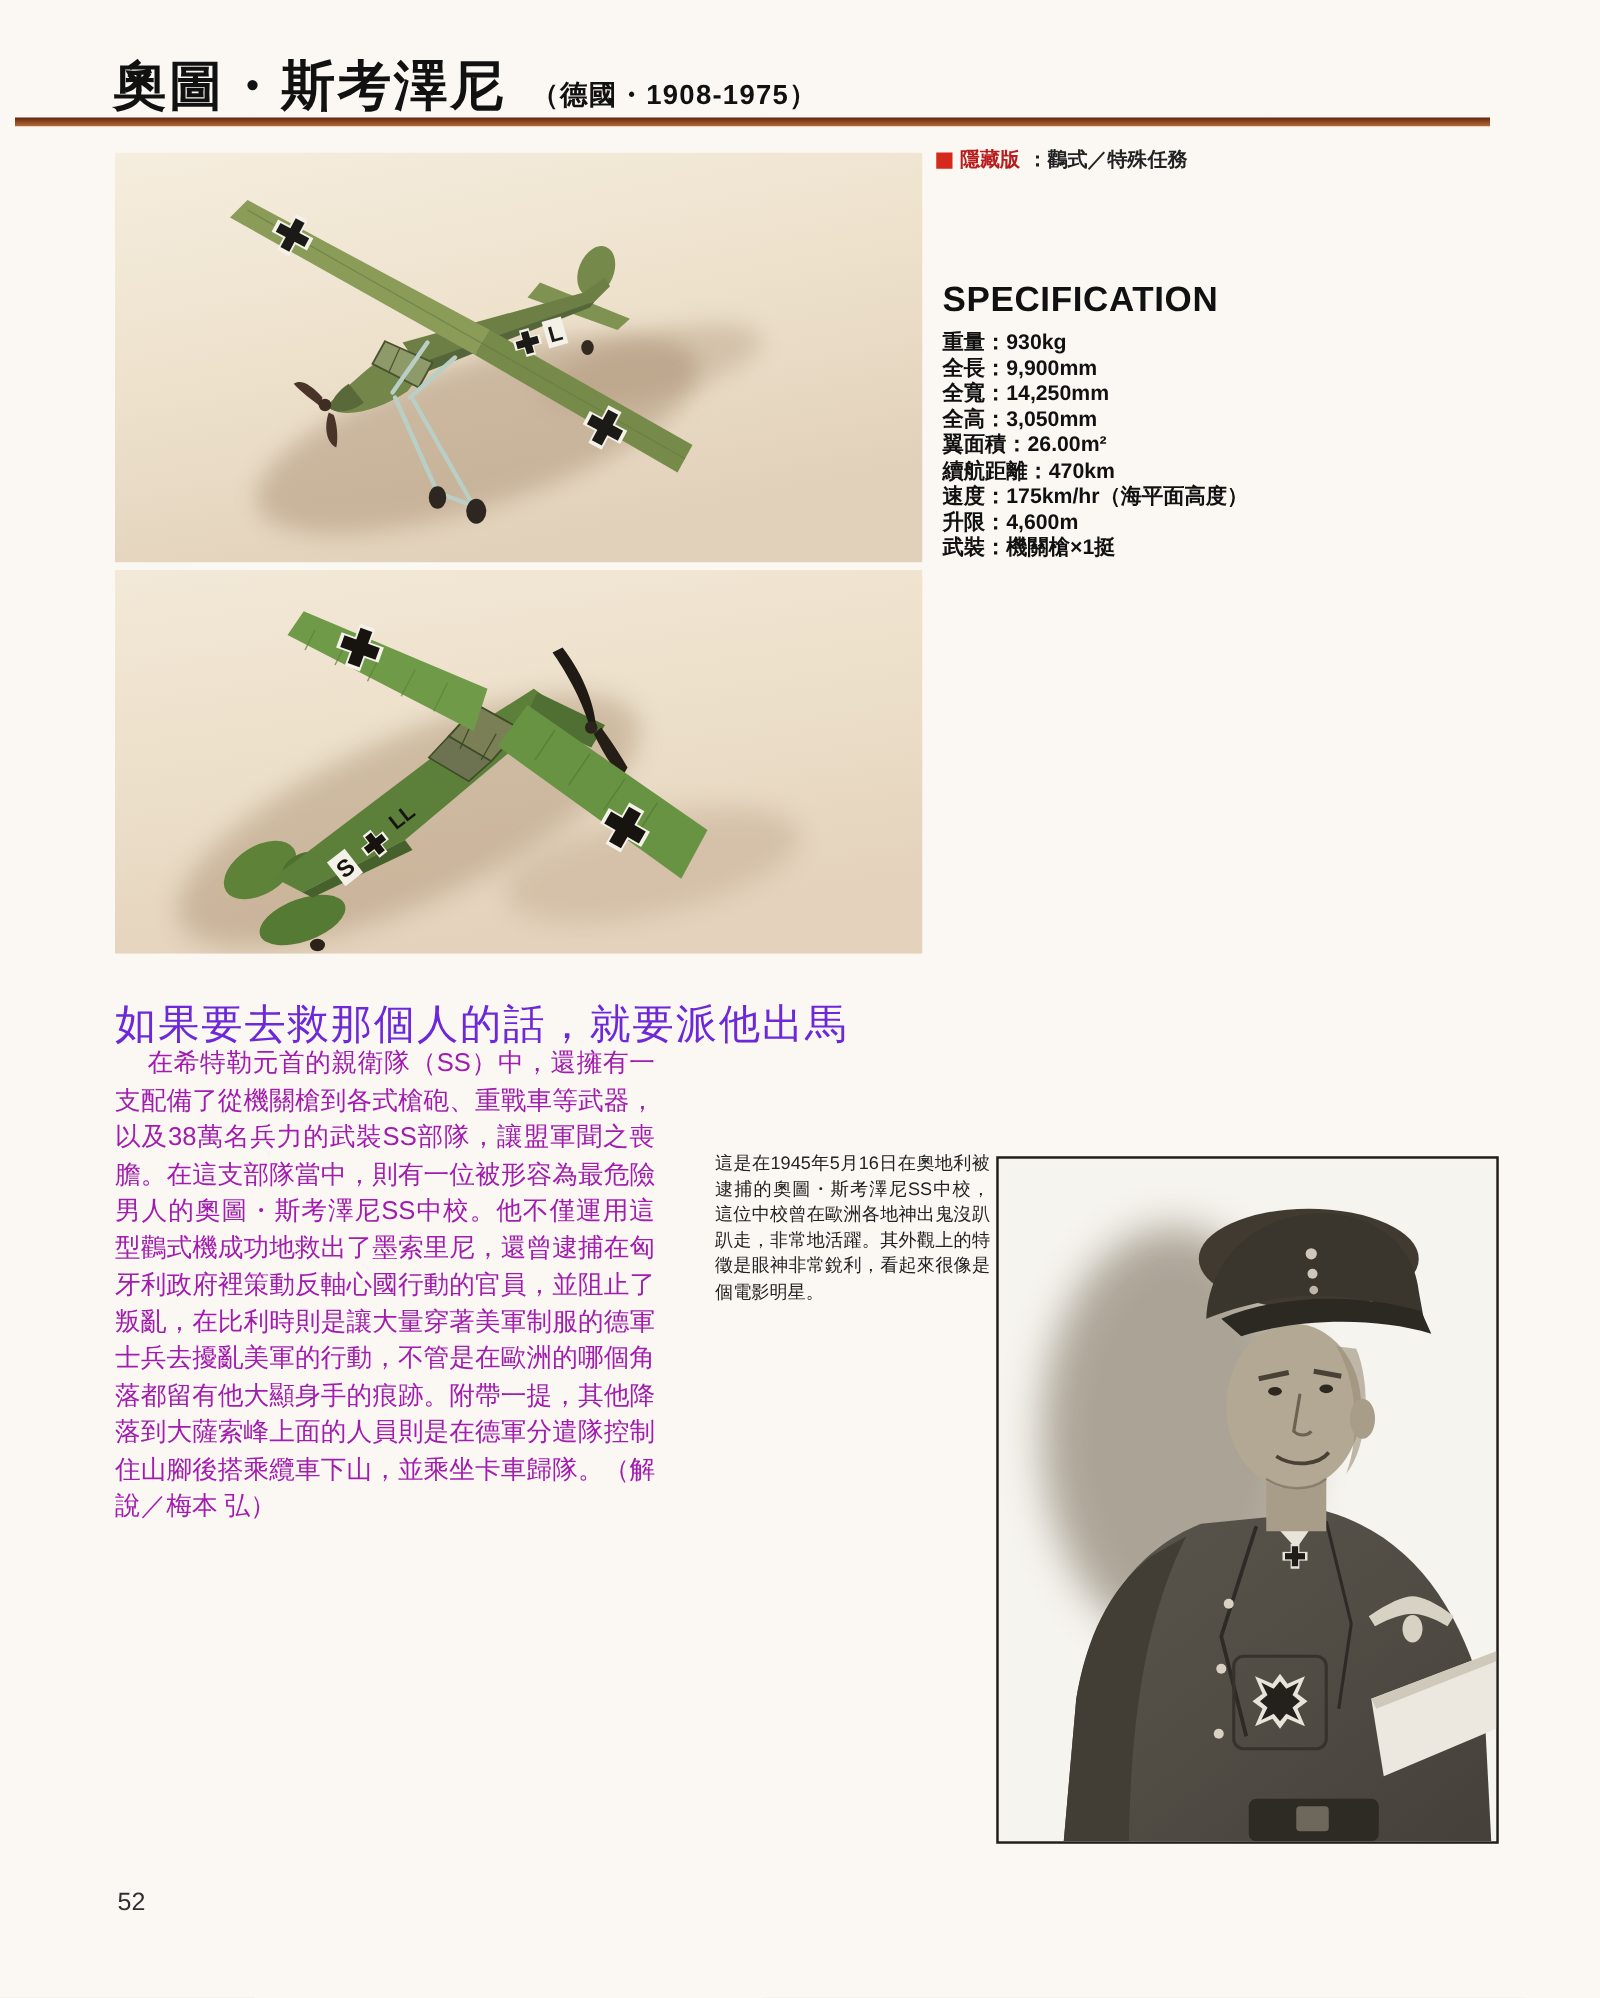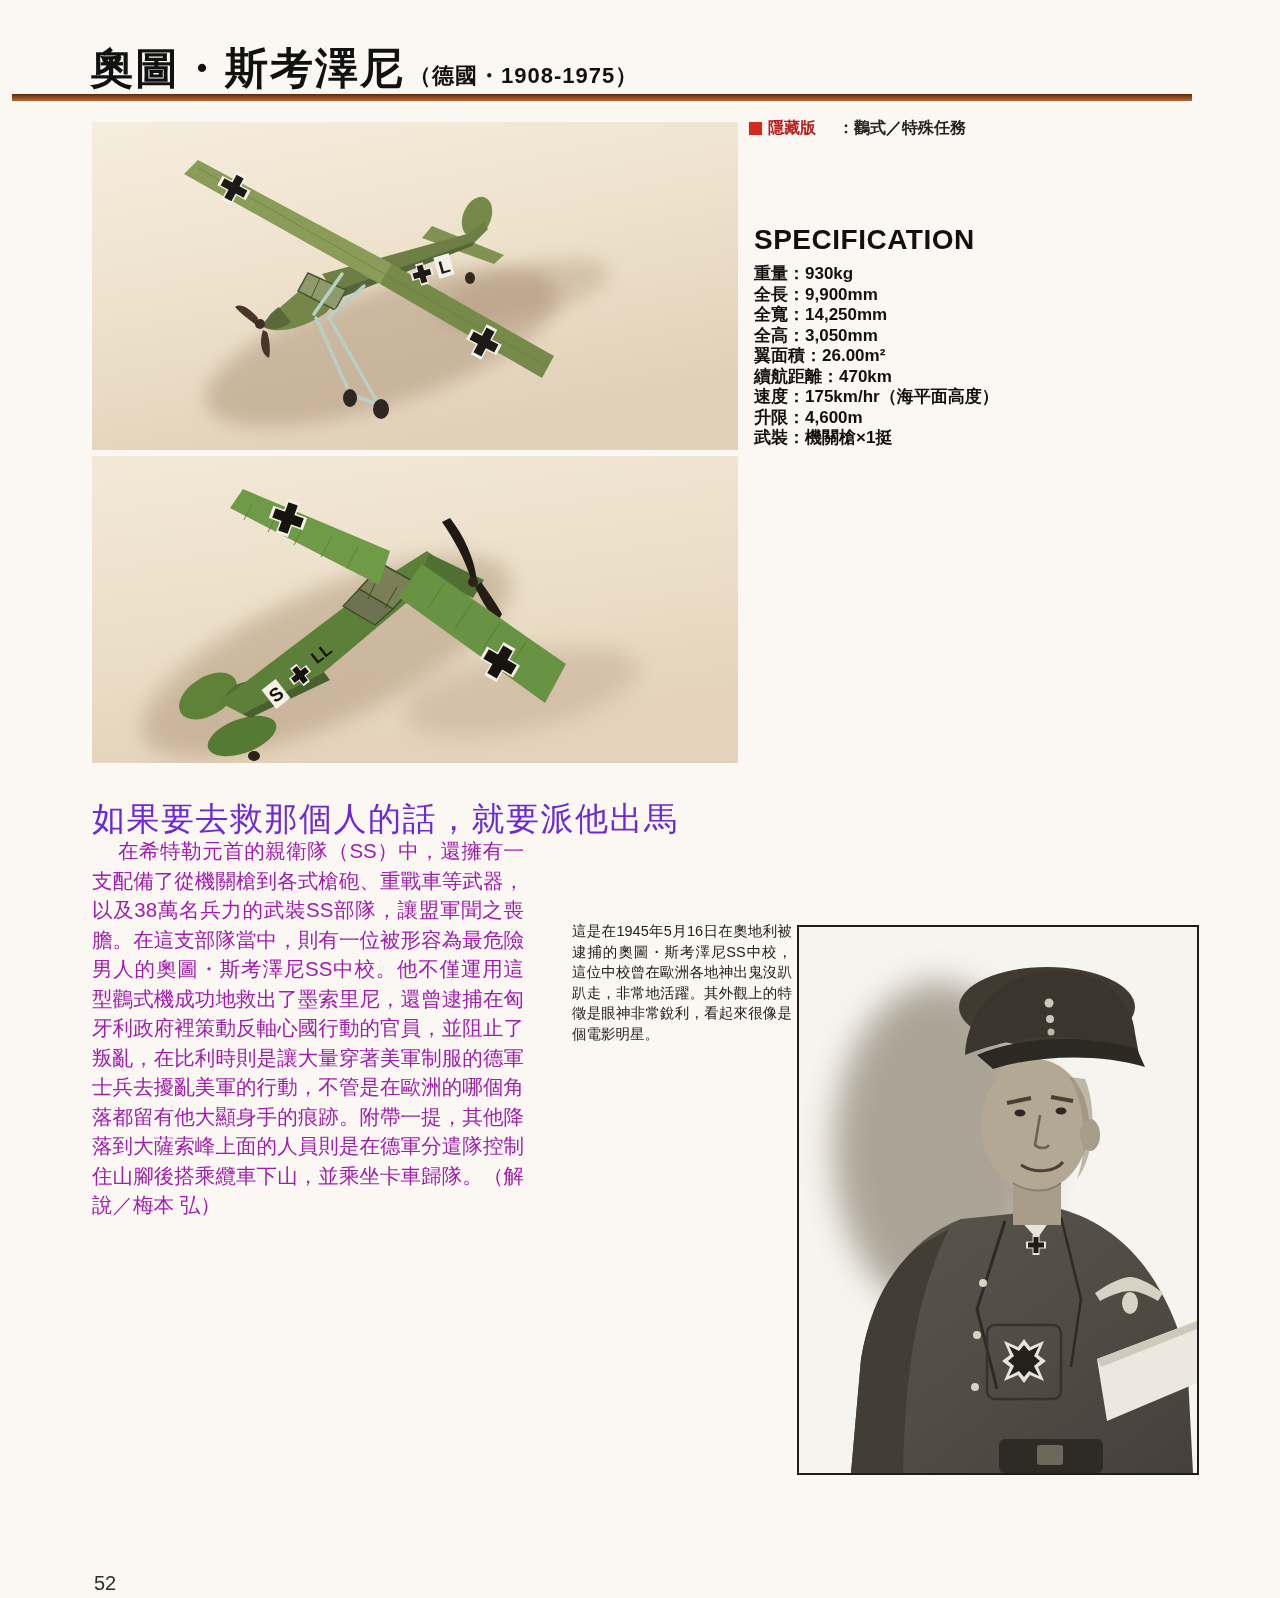--- a/index.html
+++ b/index.html
@@ -1,29 +1,29 @@
 <!DOCTYPE html>
 <html><head>
 <meta charset="utf-8">
 <style>
   html,body{margin:0;padding:0;}
   body{font-family:"Liberation Sans","DejaVu Sans",sans-serif;background:#e8e8e8;}
   .page{position:relative;width:1280px;height:1598px;background:#fbf8f3;overflow:hidden;}
 
-  .title-row{position:absolute;left:90px;top:40px;display:flex;align-items:baseline;gap:4px;color:#111;}
+  .title-row{position:absolute;left:90px;top:40px;display:flex;align-items:baseline;gap:20px;color:#111;}
   .title-row .title{font-size:43px;font-weight:800;letter-spacing:2px;}
   .title-row .subtitle{font-size:22px;font-weight:700;letter-spacing:1px;text-align:right;}
 
   .title-rule{position:absolute;left:12px;top:94px;width:1180px;height:7px;
     background:linear-gradient(to bottom,#5f2510 0%,#8a4520 45%,#b56a35 100%);}
 
   .tag{position:absolute;left:749px;top:118px;display:flex;align-items:center;gap:6px;font-size:16px;font-weight:700;}
   .tag .sq{width:13px;height:13px;background:#d5291c;}
   .tag .lab{color:#b91c1c;}
-  .tag .val{color:#222;margin-left:16px;}
+  .tag .val{color:#222;}
 
   .photo{position:absolute;left:92px;width:646px;}
   .photo1{top:122px;height:328px;}
   .photo2{top:456px;height:307px;}
   .photo svg{display:block;width:100%;height:100%;}
 
   .spec{position:absolute;left:754px;top:224px;width:450px;color:#111;}
   .spec .head{font-size:28px;font-weight:800;letter-spacing:0.5px;margin-bottom:8px;}
   .spec .row{font-size:17px;line-height:20.5px;font-weight:700;white-space:nowrap;}
 
@@ -32,21 +32,21 @@
   .body-text{position:absolute;left:92px;top:836px;width:432px;font-size:20.5px;line-height:29.5px;
     text-align:justify;text-indent:26px;color:#a21caf;font-weight:500;}
 
   .caption{position:absolute;left:572px;top:921px;width:220px;font-size:14.5px;line-height:20.5px;
     text-align:justify;color:#222;font-weight:500;}
 
   .portrait{position:absolute;left:797px;top:925px;width:402px;height:550px;border:2px solid #1f1d1a;
     box-sizing:border-box;background:#f6f4ef;}
   .portrait svg{display:block;width:100%;height:100%;}
 
-  .pagenum{position:absolute;left:94px;top:1572px;font-size:20px;color:#2f2f2f;}
+  .pagenum{position:absolute;left:94px;top:1511px;font-size:20px;color:#2f2f2f;}
 </style>
 </head>
 <body>
 
 <div class="page">
 
   <div class="title-row">
     <span class="title">奧圖・斯考澤尼</span>
     <span class="subtitle">（德國・1908-1975）</span>
   </div>

